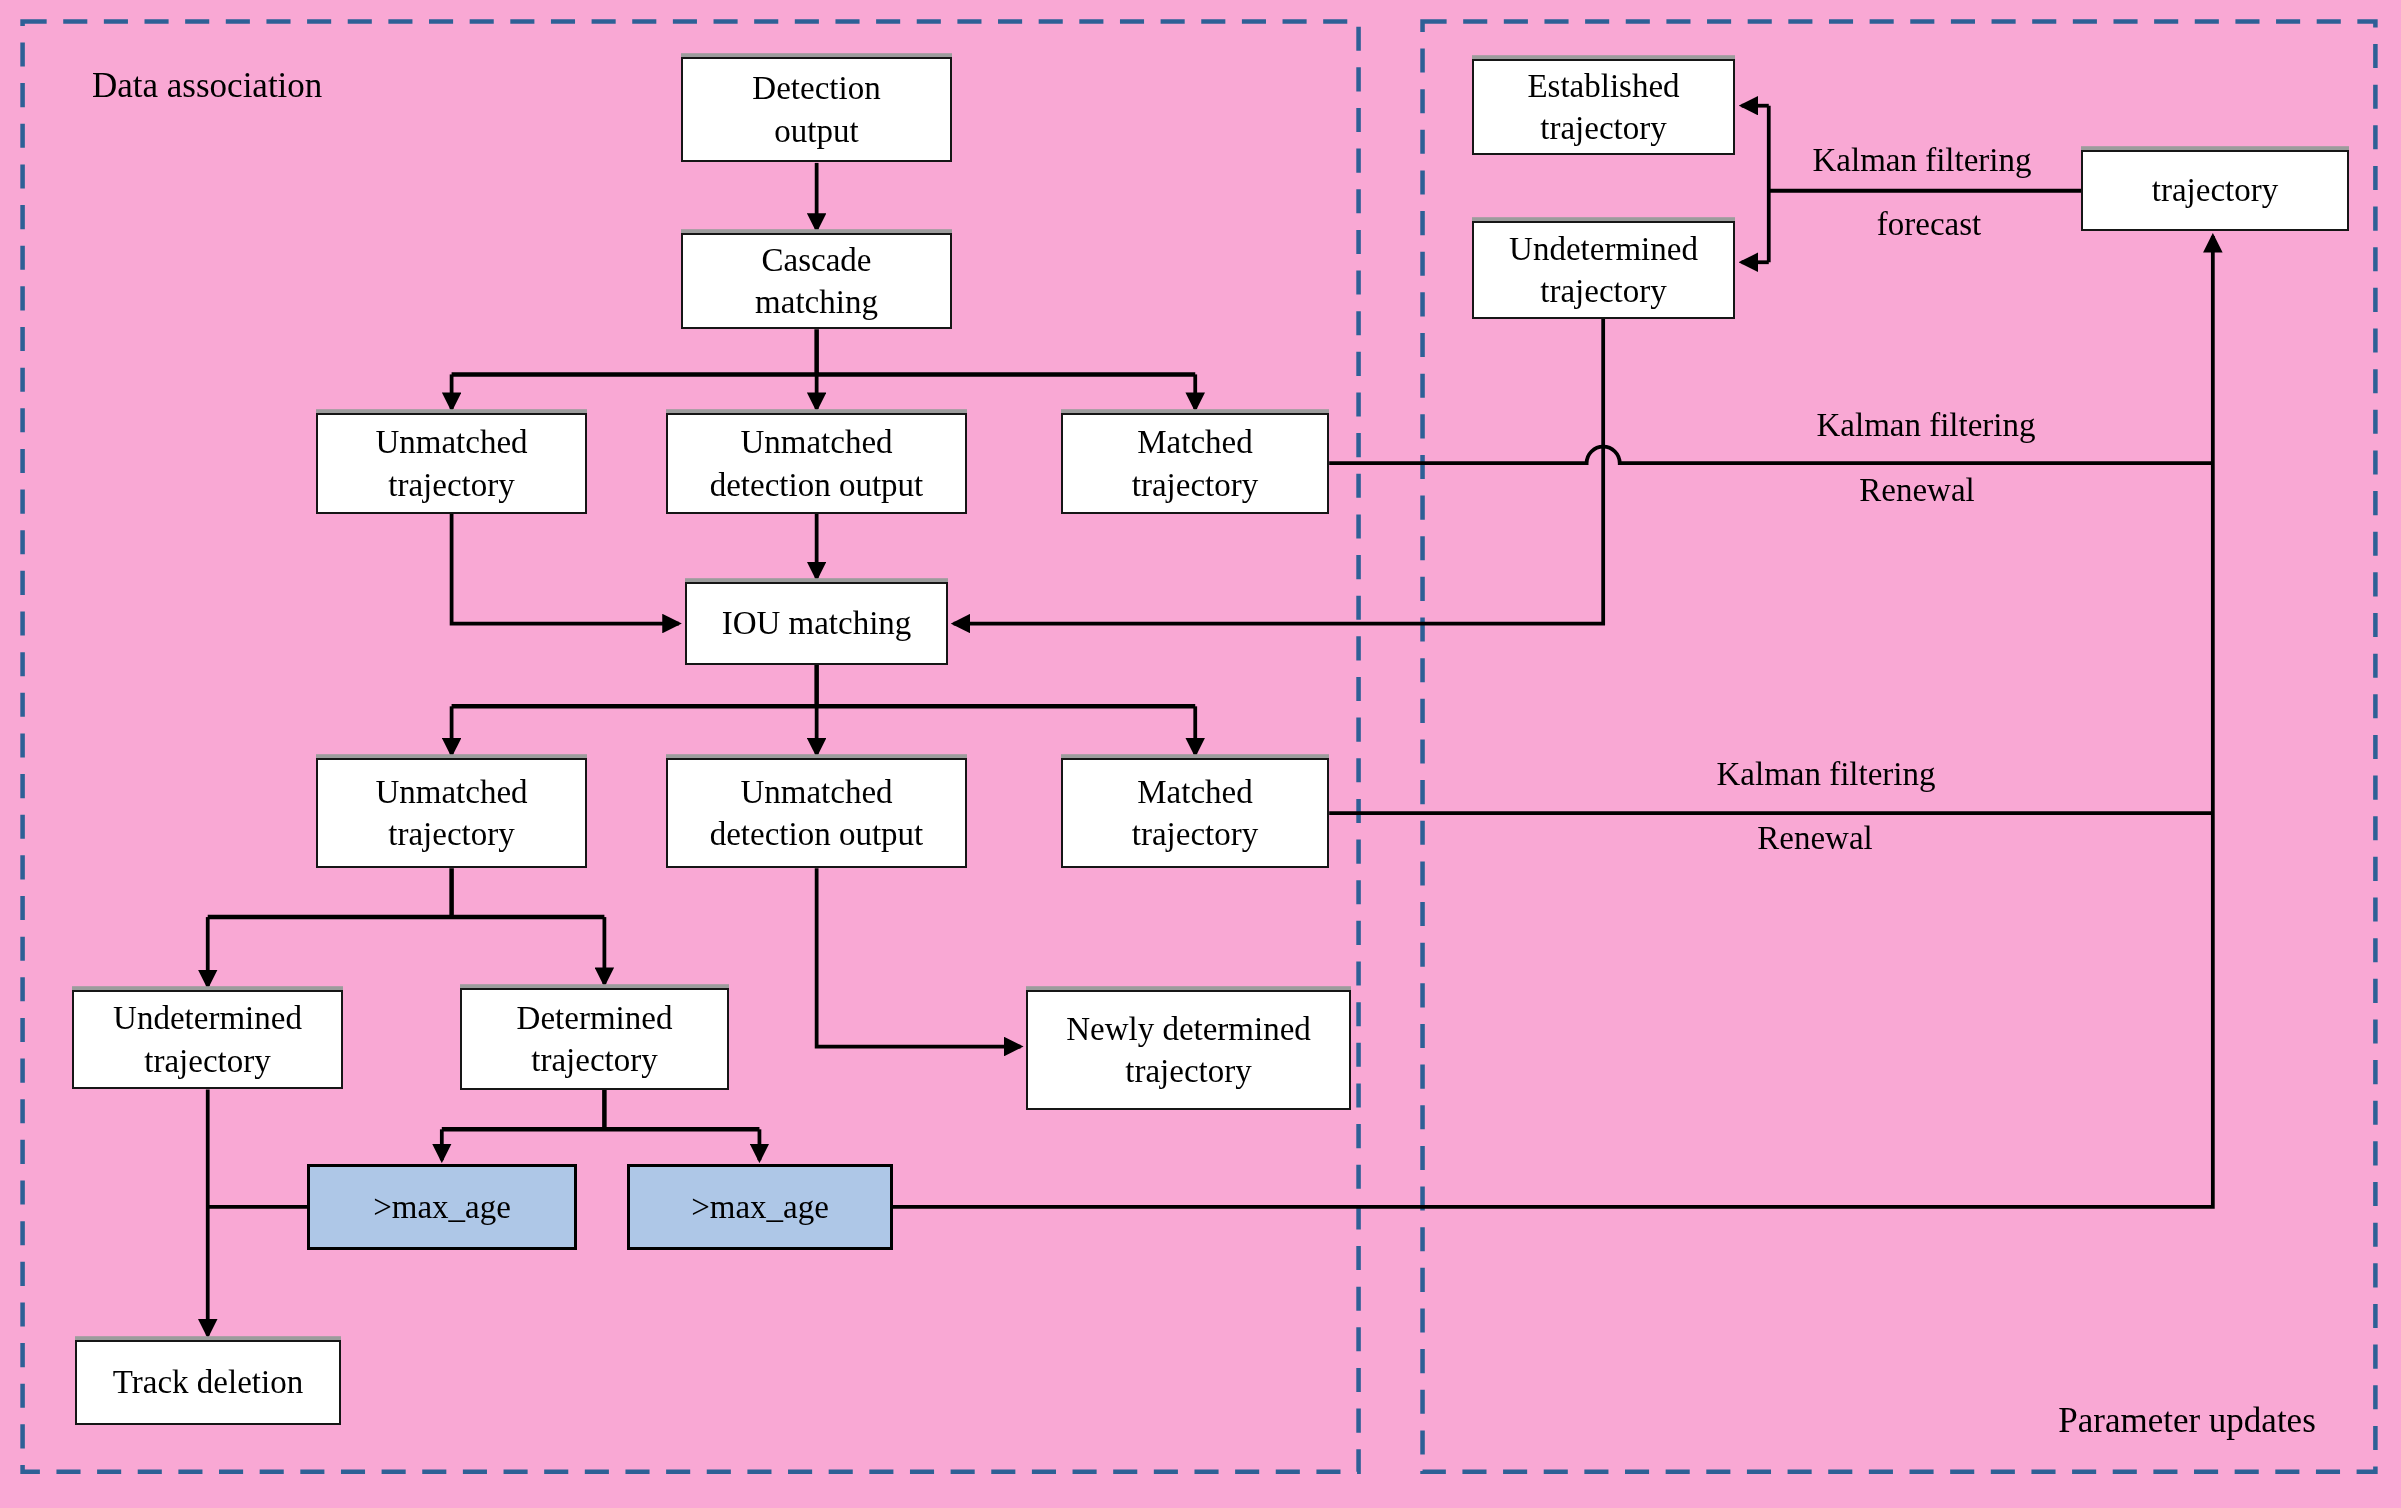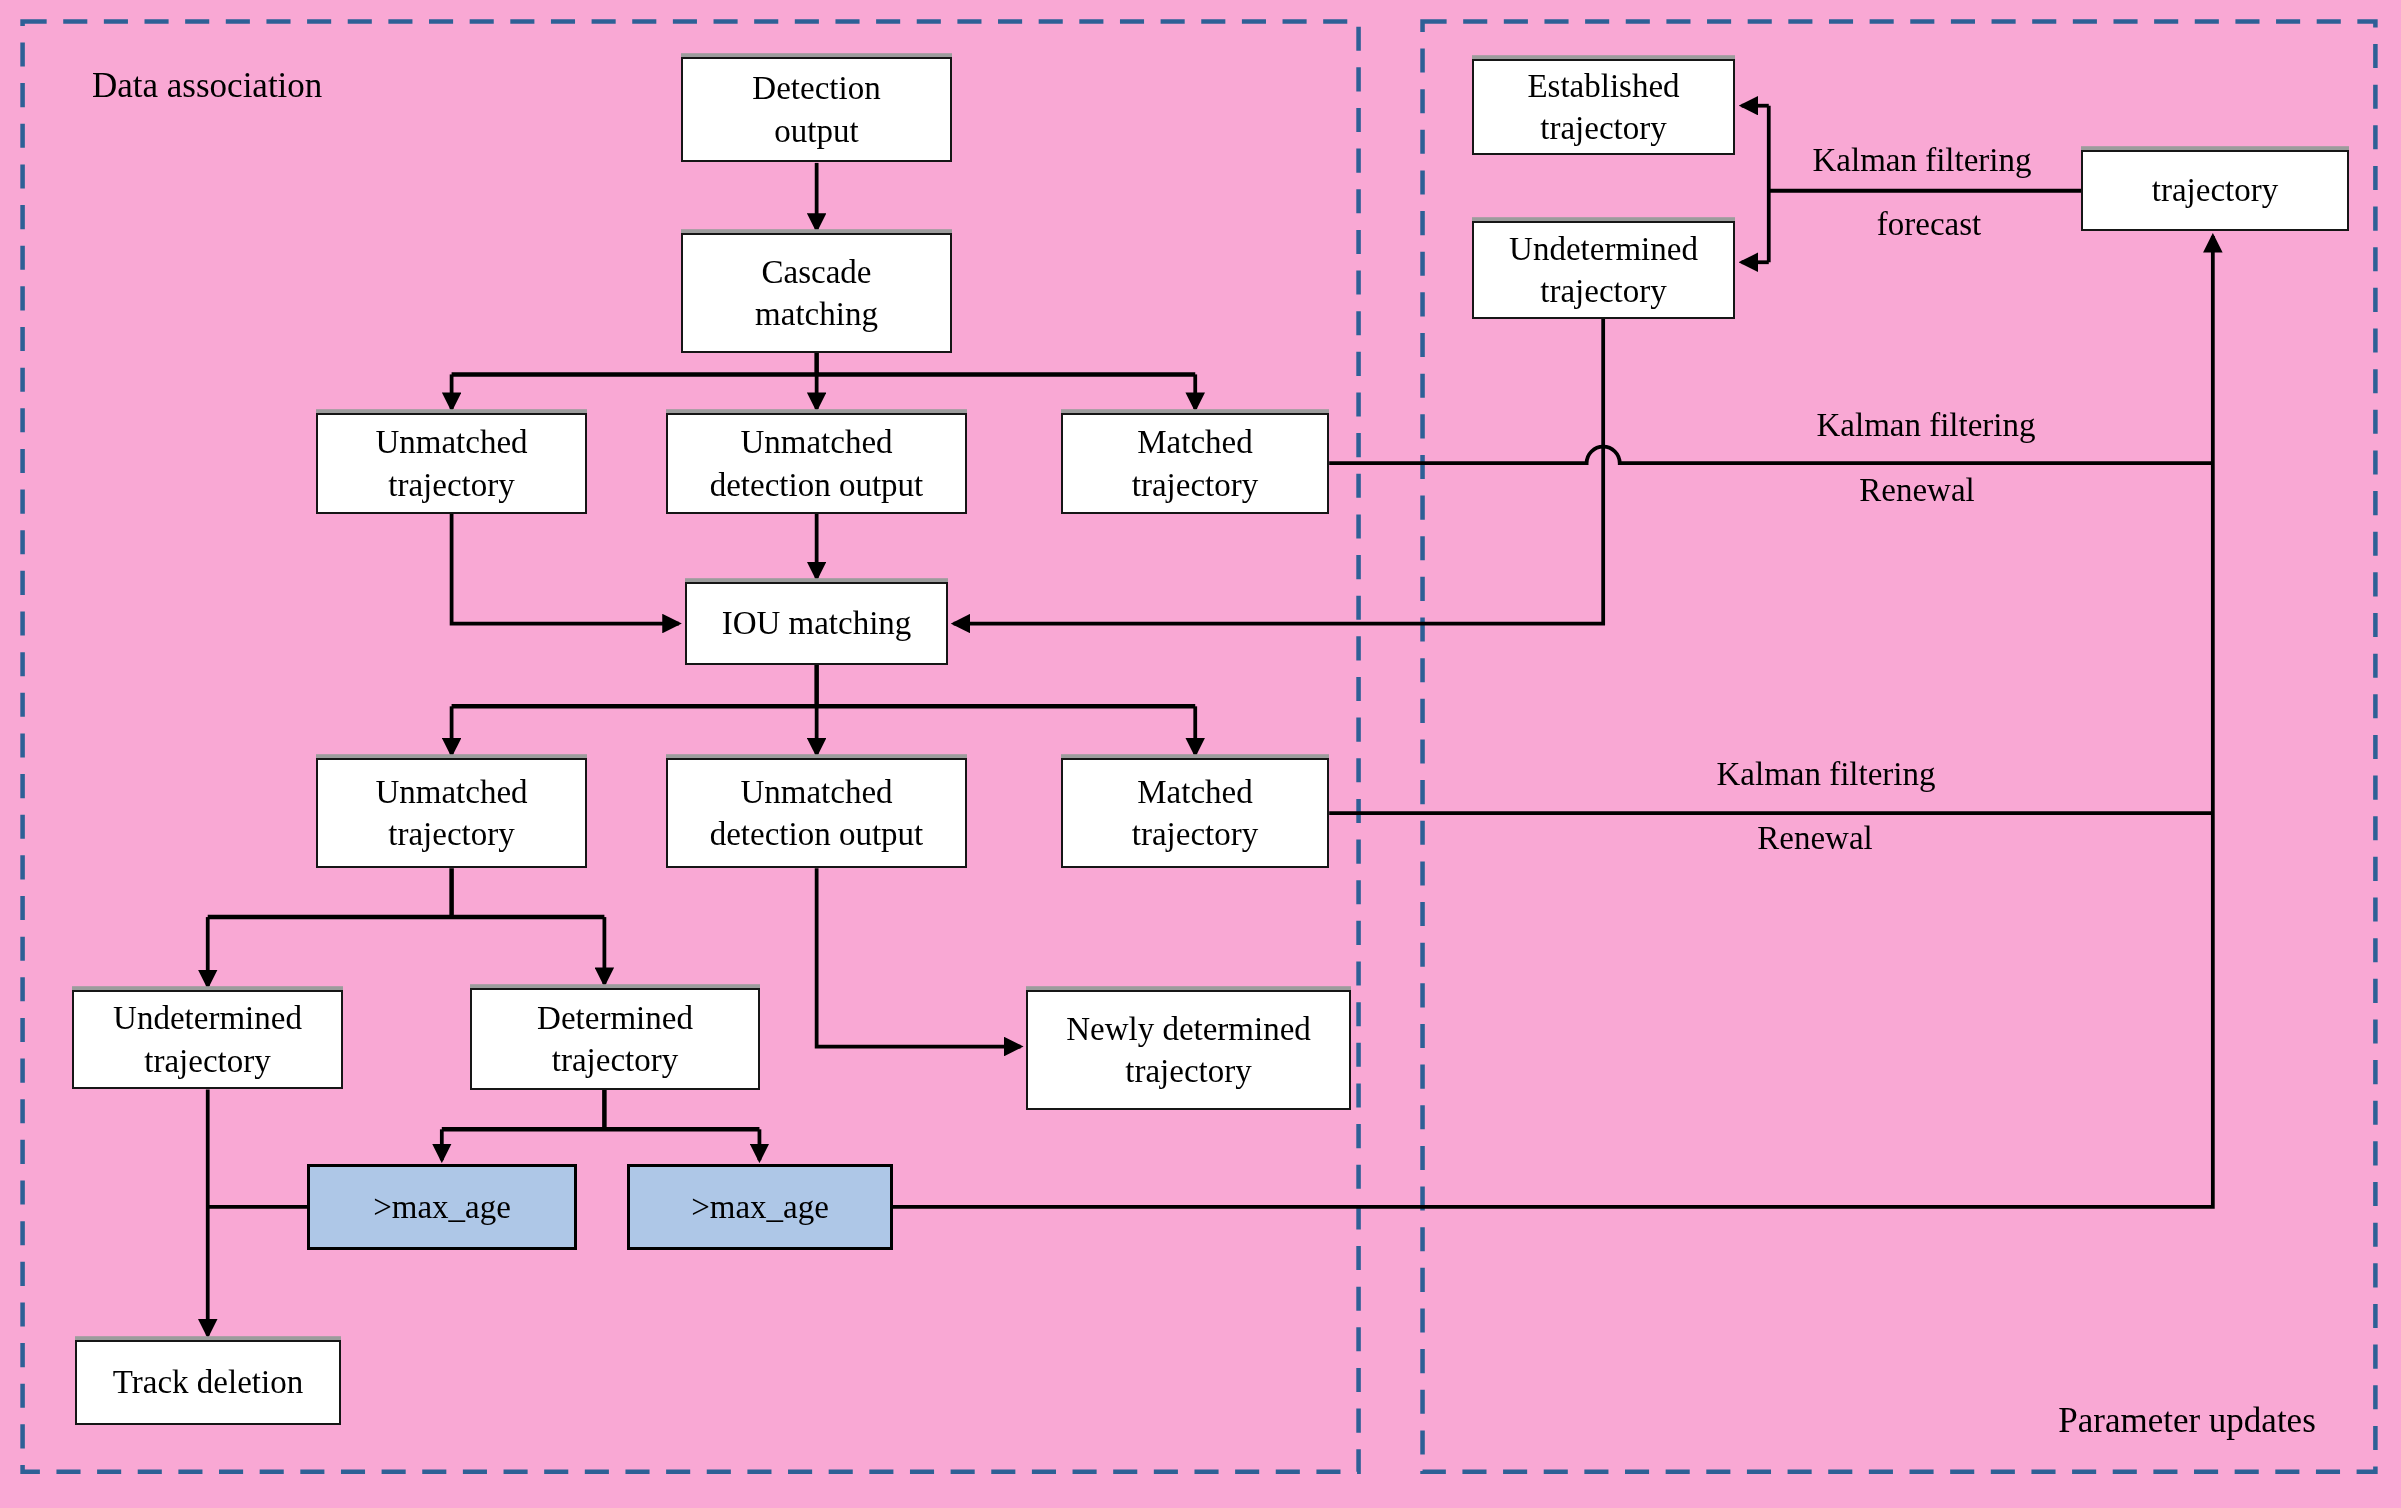--- a/index.html
+++ b/index.html
@@ -98,38 +98,38 @@
       <path d="M2350 140 H2314"></path>
       <path d="M2350 348 H2314"></path>
     </g>
   </svg>
 
   <div class="panel-title" style="left:92px; top:66px;">Data association</div>
   <div class="panel-title" style="left:2187px; top:1421px; transform:translate(-50%,-50%);">Parameter updates</div>
 
   <div class="node" style="left:681px;  top:57px;   width:271px; height:105px;">Detection
 output</div>
-  <div class="node" style="left:681px;  top:233px;  width:271px; height:120px;">Cascade
+  <div class="node" style="left:681px;  top:233px;  width:271px; height:96px;">Cascade
 matching</div>
   <div class="node" style="left:316px;  top:413px;  width:271px; height:101px;">Unmatched
 trajectory</div>
   <div class="node" style="left:666px;  top:413px;  width:301px; height:101px;">Unmatched
 detection output</div>
   <div class="node" style="left:1061px; top:413px;  width:268px; height:101px;">Matched
 trajectory</div>
   <div class="node" style="left:685px;  top:582px;  width:263px; height:83px;">IOU matching</div>
   <div class="node" style="left:316px;  top:758px; width:271px; height:110px;">Unmatched
 trajectory</div>
   <div class="node" style="left:666px;  top:758px; width:301px; height:110px;">Unmatched
 detection output</div>
   <div class="node" style="left:1061px; top:758px; width:268px; height:110px;">Matched
 trajectory</div>
   <div class="node" style="left:72px;   top:990px; width:271px; height:99px;">Undetermined
 trajectory</div>
-  <div class="node" style="left:470px;  top:988px; width:290px; height:102px;">Determined
+  <div class="node" style="left:460px;  top:988px; width:269px; height:102px;">Determined
 trajectory</div>
   <div class="node" style="left:1026px; top:990px; width:325px; height:120px;">Newly determined
 trajectory</div>
   <div class="node blue" style="left:307px; top:1164px; width:270px; height:86px;">&gt;max_age</div>
   <div class="node blue" style="left:627px; top:1164px; width:266px; height:86px;">&gt;max_age</div>
   <div class="node" style="left:75px;  top:1340px; width:266px; height:85px;">Track deletion</div>
 
   <div class="node" style="left:1472px; top:59px;  width:263px; height:96px;">Established
 trajectory</div>
   <div class="node" style="left:1472px; top:221px; width:263px; height:98px;">Undetermined

